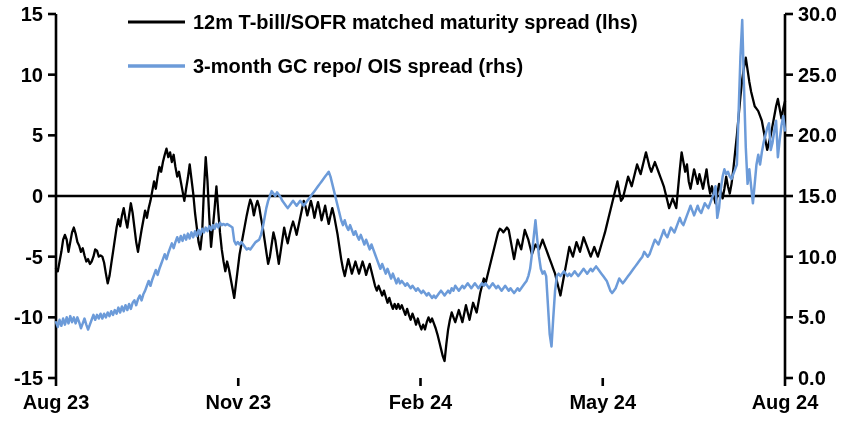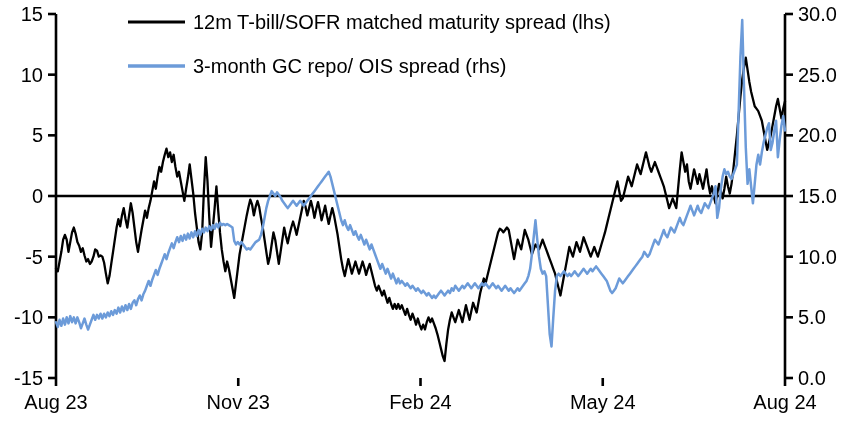--- a/index.html
+++ b/index.html
@@ -1,17 +1,17 @@
 <!DOCTYPE html>
 <html><head>
 <meta charset="utf-8">
 <style>
   html,body{margin:0;padding:0;background:#ffffff;}
   body{width:852px;height:432px;font-family:"Liberation Sans",sans-serif;overflow:hidden;}
-  #stage{position:relative;width:852px;height:432px;background:#fff;}
+  #stage{position:relative;width:852px;height:432px;background:#fff;font-weight:bold;}
   #chart-svg{position:absolute;left:0;top:0;}
   .axis-label{font-size:20px;fill:#000;font-family:"Liberation Sans",sans-serif;}
   .legend-text{font-size:20px;fill:#000;font-family:"Liberation Sans",sans-serif;}
 </style>
 </head>
 <body>
 
 <div id="stage">
   <svg id="chart-svg" width="852" height="432">
     <g>

